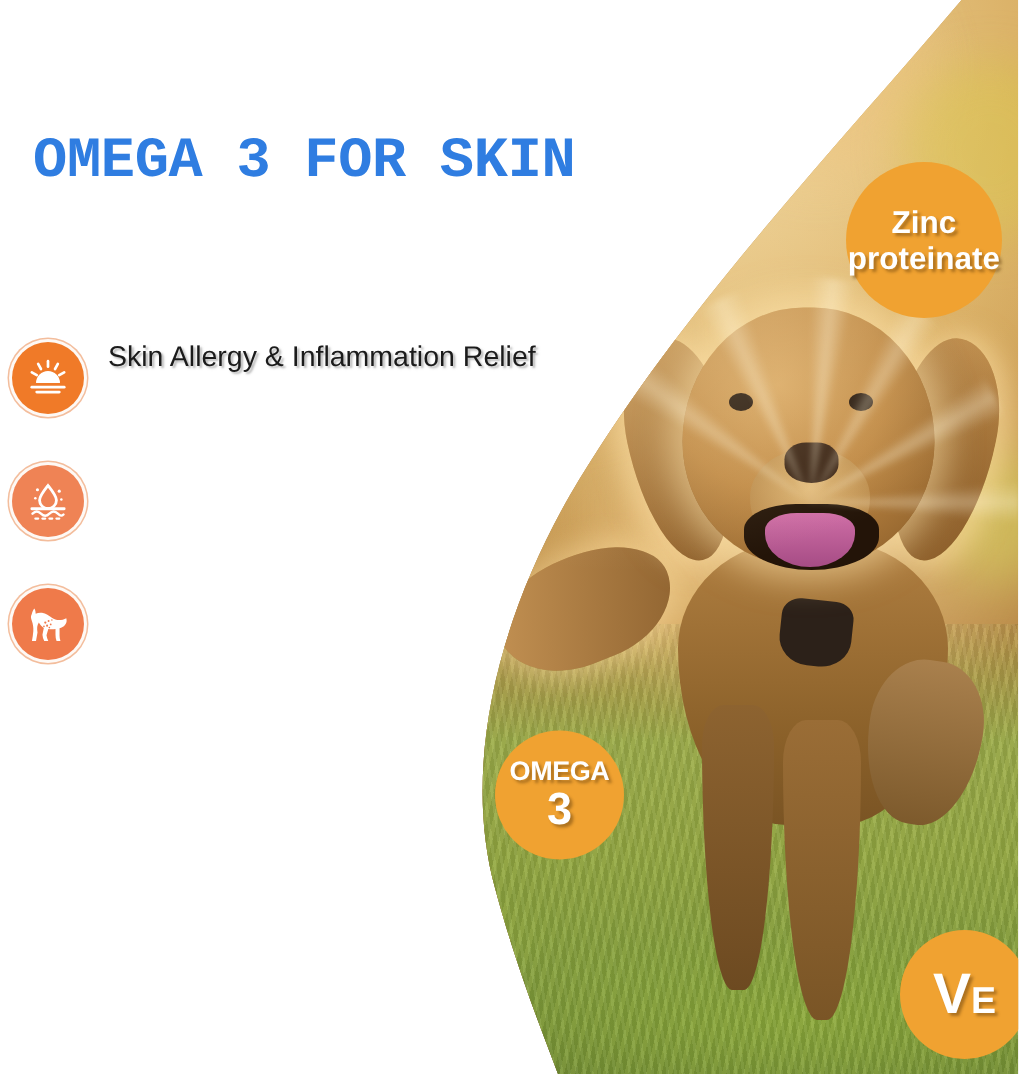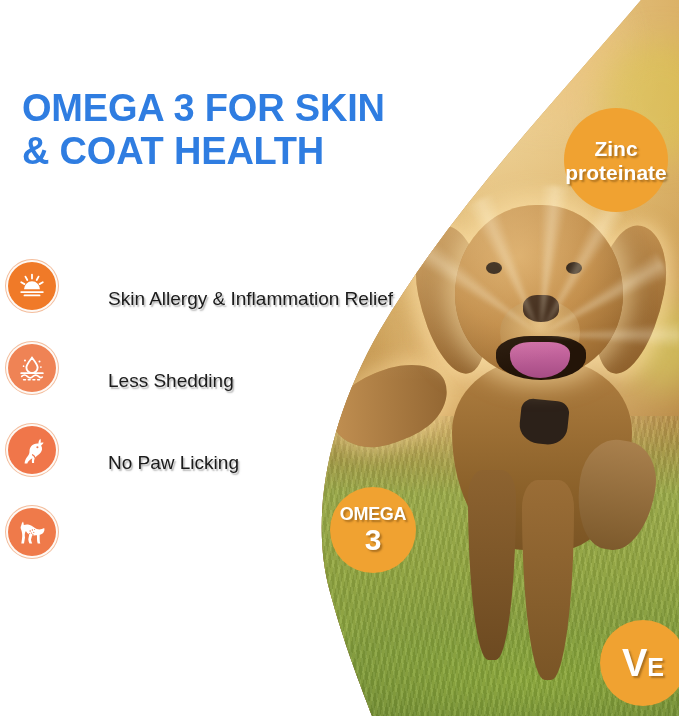--- a/index.html
+++ b/index.html
@@ -180,34 +180,33 @@
   .headline {
     position: absolute;
     left: 22px; top: 62px;
     width: 430px;
     font-size: 38px;
     line-height: 1.12;
     font-weight: bold;
     color: #2f7de1;
     letter-spacing: -0.2px;
   }
-  .headline .line { display: block; white-space: nowrap; }
+  .headline .line { display: block; white-space: nowrap; font-family: Liberation Mono, monospace; }
 
   
   .benefits {
     position: absolute;
     left: 8px; top: 228px;
     width: 420px;
   }
   .benefit-row {
     position: relative;
     height: 82px;
     display: flex;
-    align-items: flex-end;
-    gap: 36px;
+    align-items: flex-start;
   }
   .benefit-icon {
     width: 48px; height: 48px;
     border-radius: 50%;
     flex: 0 0 48px;
     display: flex; align-items: center; justify-content: center;
     box-shadow: 0 0 0 2px rgba(255,255,255,.9), 0 0 0 3px rgba(233,134,74,.55);
   }
   .benefit-icon svg { display: block; }
   .benefit-label {
@@ -299,21 +298,20 @@
         <div class="dog-part dog-tongue"></div>
       </div>
 
       <div class="fur-halo"></div>
       <div class="sun-wash"></div>
     </div>
   </div>
 
   <h1 class="headline">
     <span class="line">OMEGA 3 FOR SKIN</span>
-    <span class="line">&amp; COAT HEALTH</span>
   </h1>
 
   <div class="benefits">
 
     <div class="benefit-row">
       <span class="benefit-icon" style="background:#f07a28">
         <svg width="30" height="30" viewBox="0 0 32 32" aria-hidden="true">
           <g stroke="#ffffff" stroke-width="1.9" stroke-linecap="round" fill="none">
             <line x1="16" y1="4" x2="16" y2="8"></line>
             <line x1="9" y1="6" x2="11" y2="9.6"></line>
@@ -342,39 +340,23 @@
           <line x1="4.5" y1="21.5" x2="27.5" y2="21.5" stroke="#ffffff" stroke-width="2" stroke-linecap="round"></line>
           <path d="M5 25c2-2 4-2 6 0s4 2 6 0 4-2 6 0 3 1.6 4 .6" fill="none" stroke="#ffffff" stroke-width="1.7" stroke-linecap="round"></path>
           <g stroke="#ffffff" stroke-width="1.6" stroke-linecap="round">
             <line x1="7" y1="28.5" x2="9" y2="28.5"></line>
             <line x1="12" y1="28.5" x2="14" y2="28.5"></line>
             <line x1="17" y1="28.5" x2="19" y2="28.5"></line>
             <line x1="22" y1="28.5" x2="24" y2="28.5"></line>
           </g>
         </svg>
       </span>
-      <span class="benefit-label">Less Shedding</span>
     </div>
 
 
-    <div class="benefit-row">
-      <span class="benefit-icon" style="background:#f0764a">
-        <svg width="32" height="32" viewBox="0 0 32 32" aria-hidden="true">
-          <path d="M22.5 8.2c.6-1.6 1.2-2.8 2-3.4.3 1.4.4 2.8.2 4.1 1-.4 2-.5 2.9-.2-.6 1.1-1.5 2-2.5 2.7
-                   .8 1.3 1.1 2.7.9 4.1-.3 2.3-1.9 4-3.6 5.3-1.9 1.4-3.2 2.6-3.9 4.3
-                   -.5 1.2-.6 2.5-.4 3.8H16c-.3-1.6-.2-3.2.3-4.7
-                   -1.6.8-3 1.9-4 3.3-.5.7-.8 1.4-1 2.1H8.6
-                   c.1-2.6 1.1-5 2.7-6.9 1.4-1.7 2.2-3.3 2.2-5.3 0-2 .6-3.8 1.9-5.3
-                   1.5-1.8 4-2.8 7.1-2.5z" fill="#ffffff"></path>
-          <circle cx="21.4" cy="13.2" r="1.05" fill="#f0764a"></circle>
-          <path d="M16.6 20.8c1.3.6 2.2 1.7 2.5 3" fill="none" stroke="#f0764a" stroke-width="1.3" stroke-linecap="round"></path>
-        </svg>
-      </span>
-      <span class="benefit-label">No Paw Licking</span>
-    </div>
 
     <div class="benefit-row">
       <span class="benefit-icon" style="background:#ef7a4a">
         <svg width="32" height="32" viewBox="0 0 32 32" aria-hidden="true">
           <path d="M5.2 9.4c.3-1.6.9-2.9 1.8-3.8.5 1.1.8 2.3.8 3.5 1.3-.6 2.7-.8 4.2-.6
                    2.7.4 4.7 2 6.6 3.3 1.5 1 3 1.6 4.8 1.6 1.7 0 3.3-.5 4.8-1.3
                    .5 1.7.2 3.3-.9 4.6-.9 1.1-2.2 1.8-3.6 2.1v4.9c0 1.3.2 2.5.6 3.7h-2.6
                    c-.5-1.4-.7-2.8-.7-4.2v-3.9c-1.6.2-3.2.2-4.8 0l-1.2 4.2c.2 1.4.6 2.7 1.2 3.9h-2.7
                    c-.7-1.3-1.1-2.7-1.2-4.2l.9-4.6c-1.4-.9-2.6-2.1-3.3-3.6
                    -.6.9-1 1.9-1.1 3-.1 1.2 0 2.4.2 3.6l-1 5.8H5.3

